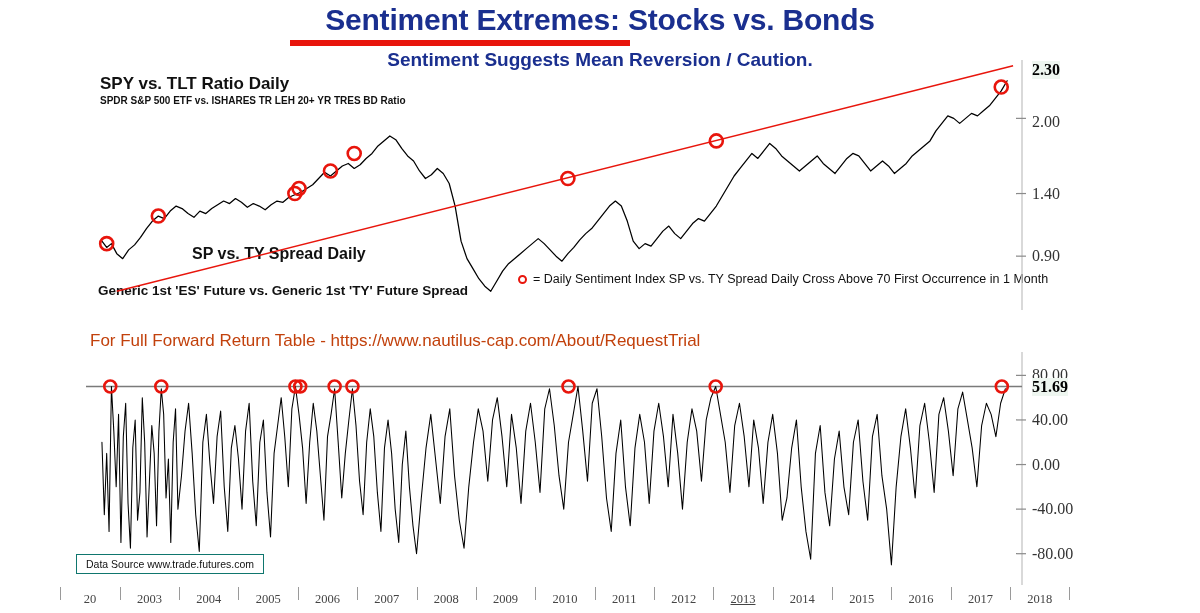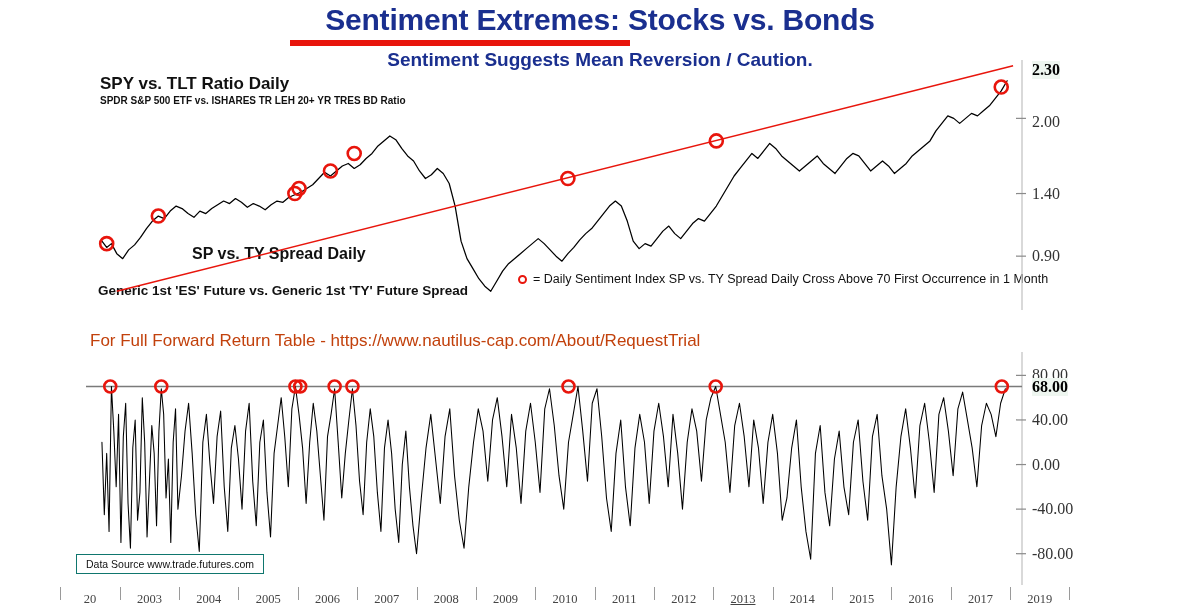--- a/index.html
+++ b/index.html
@@ -148,21 +148,21 @@
       <div class="ax" style="left: 1032px; top: 247.158px;">0.90</div>
       <div class="ax" style="left: 1032px; top: 184.526px;">1.40</div>
       <div class="ax" style="left: 1032px; top: 113px;">2.00</div>
     </div>
   <div id="bottom-axis-labels">
       <div class="ax" style="left: 1032px; top: 544.708px;">-80.00</div>
       <div class="ax" style="left: 1032px; top: 500.125px;">-40.00</div>
       <div class="ax" style="left: 1032px; top: 455.542px;">0.00</div>
       <div class="ax" style="left: 1032px; top: 410.958px; text-align: center;">40.00</div>
       <div class="ax" style="left: 1032px; top: 366.375px;">80.00</div>
-      <div class="ax bold" style="left: 1032px; top: 377.521px;">68.00</div>
+      <div class="ax bold" style="left: 1032px; top: 377.521px;">51.69</div>
     </div>
 
   <div class="years" id="years">
       <div class="yr" style="left: 90.0641px; top: 3px;">20</div>
       <div class="yrtick" style="left: 60.3846px;"></div>
       <div class="yr" style="left: 149.423px; top: 3px;">2003</div>
       <div class="yrtick" style="left: 119.744px;"></div>
       <div class="yr" style="left: 208.782px; top: 3px;">2004</div>
       <div class="yrtick" style="left: 179.103px;"></div>
       <div class="yr" style="left: 268.141px; top: 3px;">2005</div>
@@ -184,20 +184,20 @@
       <div class="yr" style="left: 743.013px; top: 3px; text-decoration: underline;">2013</div>
       <div class="yrtick" style="left: 713.333px;"></div>
       <div class="yr" style="left: 802.372px; top: 3px;">2014</div>
       <div class="yrtick" style="left: 772.692px;"></div>
       <div class="yr" style="left: 861.731px; top: 3px;">2015</div>
       <div class="yrtick" style="left: 832.051px;"></div>
       <div class="yr" style="left: 921.09px; top: 3px;">2016</div>
       <div class="yrtick" style="left: 891.41px;"></div>
       <div class="yr" style="left: 980.449px; top: 3px;">2017</div>
       <div class="yrtick" style="left: 950.769px;"></div>
-      <div class="yr" style="left: 1039.81px; top: 3px;">2019</div>
+      <div class="yr" style="left: 1039.81px; top: 3px;">2018</div>
       <div class="yrtick" style="left: 1010.13px;"></div>
       <div class="yrtick" style="left: 1069.49px;"></div>
     </div>
 
   <div class="srcbox">Data Source www.trade.futures.com</div>
 
 </div>
 
 </body></html>

